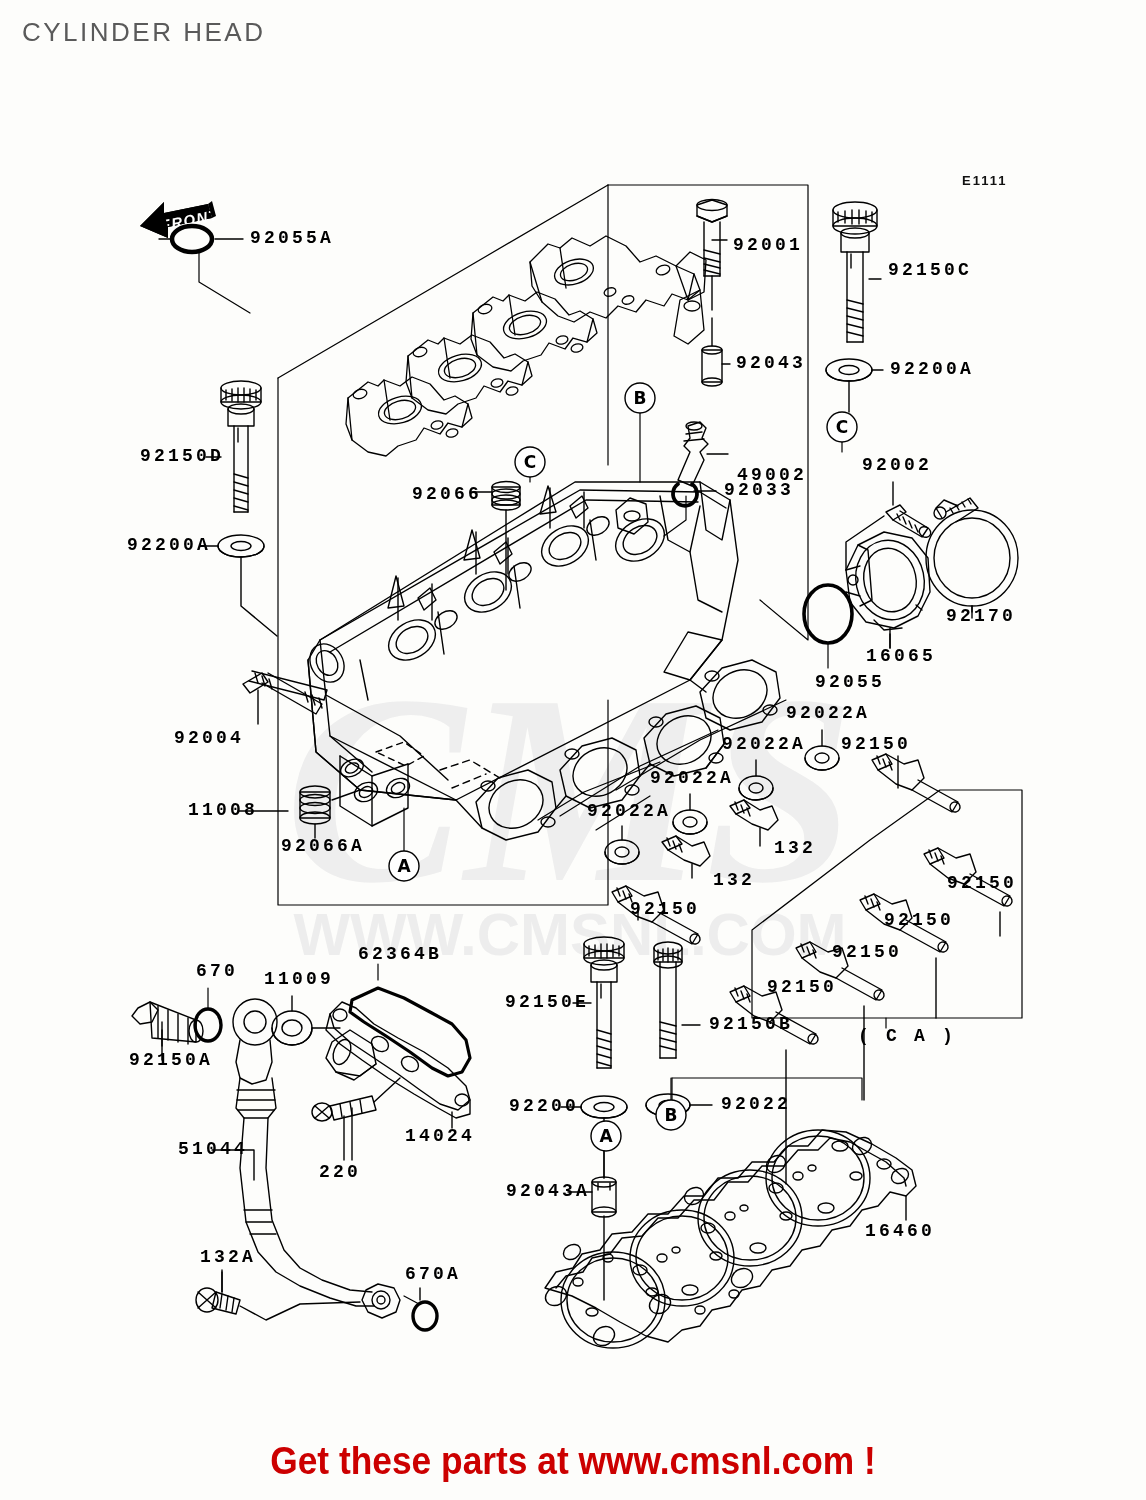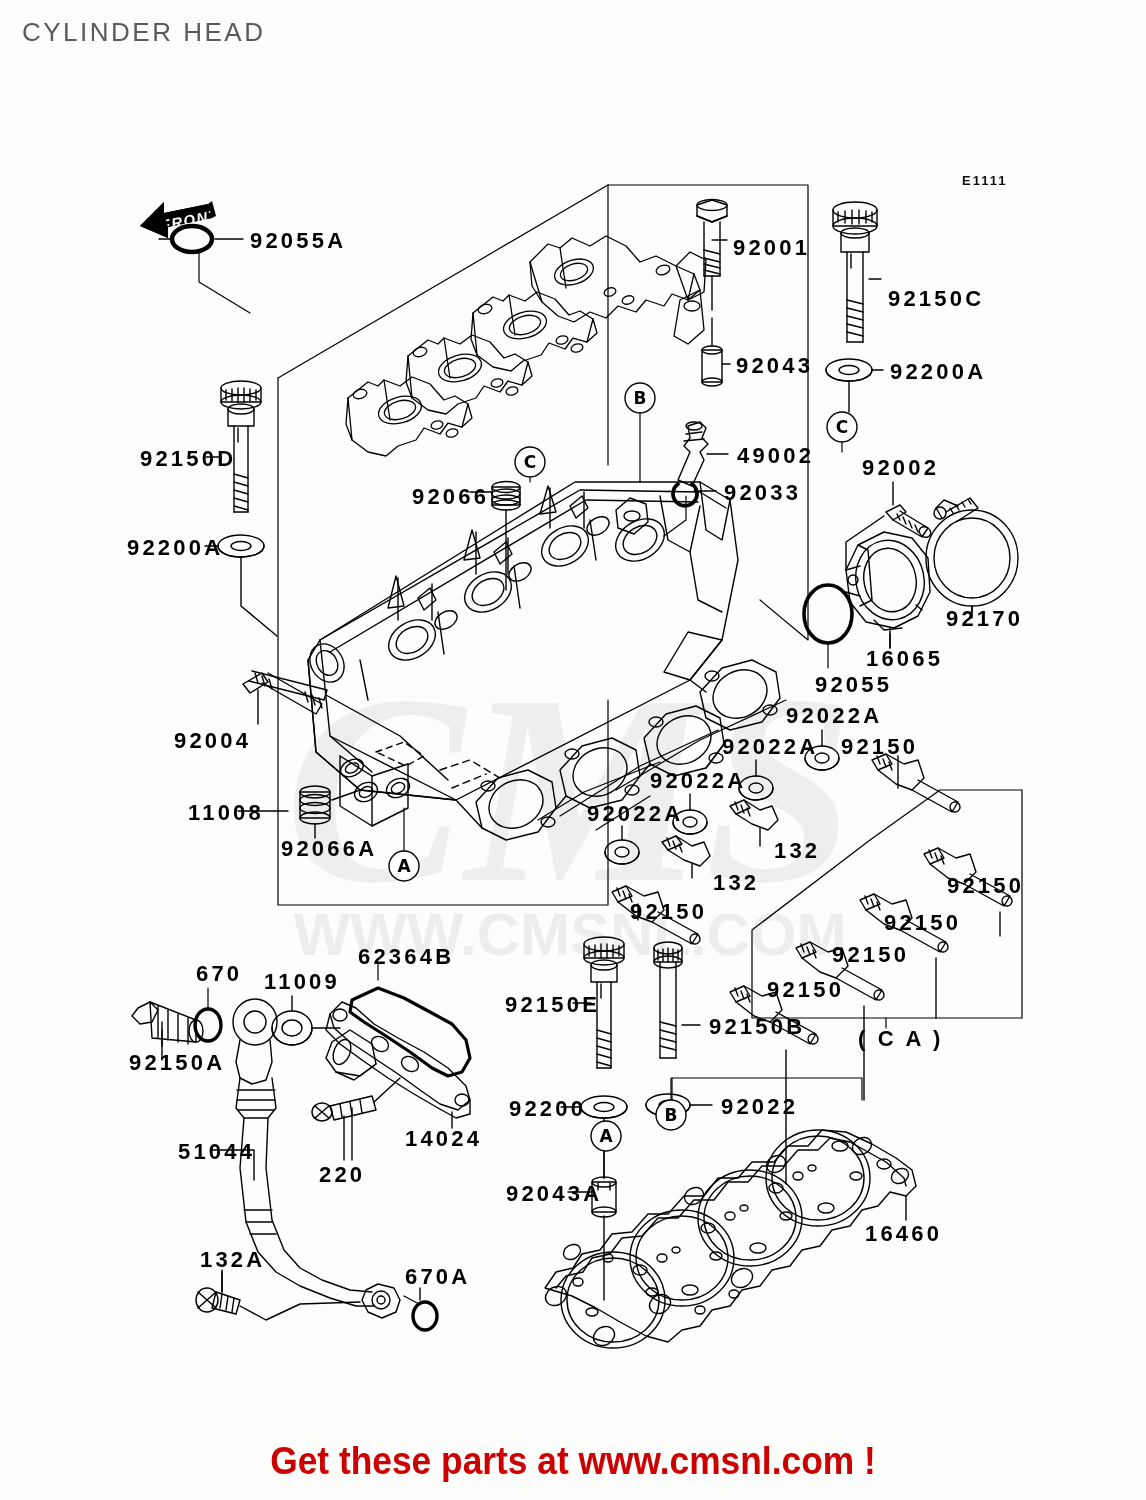--- a/index.html
+++ b/index.html
@@ -1,20 +1,20 @@
 <!DOCTYPE html>
 <html><head>
 <meta charset="utf-8">
 <style>
   html,body{margin:0;padding:0;background:#fdfdfb;}
   body{width:1146px;height:1500px;position:relative;font-family:"Liberation Sans",sans-serif;overflow:hidden;}
   #page-title{position:absolute;left:22px;top:17px;font-size:26px;letter-spacing:2.5px;color:#5a5a5a;font-weight:400;}
   #diagram-code{position:absolute;left:962px;top:173px;font-size:13px;letter-spacing:2px;color:#111;font-weight:700;font-family:Liberation Sans, sans-serif;}
   #footer-banner{position:absolute;left:0;top:1440px;width:1146px;text-align:center;font-size:38px;font-weight:700;color:#cc0000;font-family:"Liberation Sans Narrow","Liberation Sans",sans-serif;transform:scaleX(0.93);letter-spacing:0px;}
-  .lbl{position:absolute;font-size:22px;letter-spacing:3.2px;color:#000;font-weight:600;white-space:nowrap;font-family:Liberation Sans, sans-serif;}
+  .lbl{position:absolute;font-size:18px;letter-spacing:3.2px;color:#000;font-weight:600;white-space:nowrap;font-family:Liberation Mono, monospace;}
   #art{position:absolute;left:0;top:0;width:1146px;height:1500px;}
   #wm{position:absolute;left:0;top:0;width:1146px;height:1500px;pointer-events:none;}
   .front-badge{position:absolute;left:138px;top:196px;width:78px;height:68px;}
 </style>
 </head>
 <body>
 
 <div id="page-title">CYLINDER HEAD</div>
 <div id="diagram-code">E1111</div>
 
@@ -646,25 +646,25 @@
     <text x="530" y="468">C</text>
     <text x="404" y="872">A</text>
     <text x="606" y="1142">A</text>
     <text x="671" y="1121">B</text>
   </g>
 </svg>
 
 <div id="callout-layer">
     <div class="lbl" style="left: 250px; top: 228px;">92055A</div>
     <div class="lbl" style="left: 733px; top: 235px;">92001</div>
-    <div class="lbl" style="left: 888px; top: 286px;">92150C</div>
+    <div class="lbl" style="left: 888px; top: 260px;">92150C</div>
     <div class="lbl" style="left: 736px; top: 353px;">92043</div>
     <div class="lbl" style="left: 890px; top: 359px;">92200A</div>
     <div class="lbl" style="left: 140px; top: 446px;">92150D</div>
-    <div class="lbl" style="left: 737px; top: 443px;">49002</div>
+    <div class="lbl" style="left: 737px; top: 465px;">49002</div>
     <div class="lbl" style="left: 724px; top: 480px;">92033</div>
     <div class="lbl" style="left: 412px; top: 484px;">92066</div>
     <div class="lbl" style="left: 862px; top: 455px;">92002</div>
     <div class="lbl" style="left: 127px; top: 535px;">92200A</div>
     <div class="lbl" style="left: 946px; top: 606px;">92170</div>
     <div class="lbl" style="left: 866px; top: 646px;">16065</div>
     <div class="lbl" style="left: 783px; top: 672px; margin-left: 32px;">92055</div>
     <div class="lbl" style="left: 174px; top: 728px;">92004</div>
     <div class="lbl" style="left: 786px; top: 703px;">92022A</div>
     <div class="lbl" style="left: 722px; top: 734px;">92022A</div>

